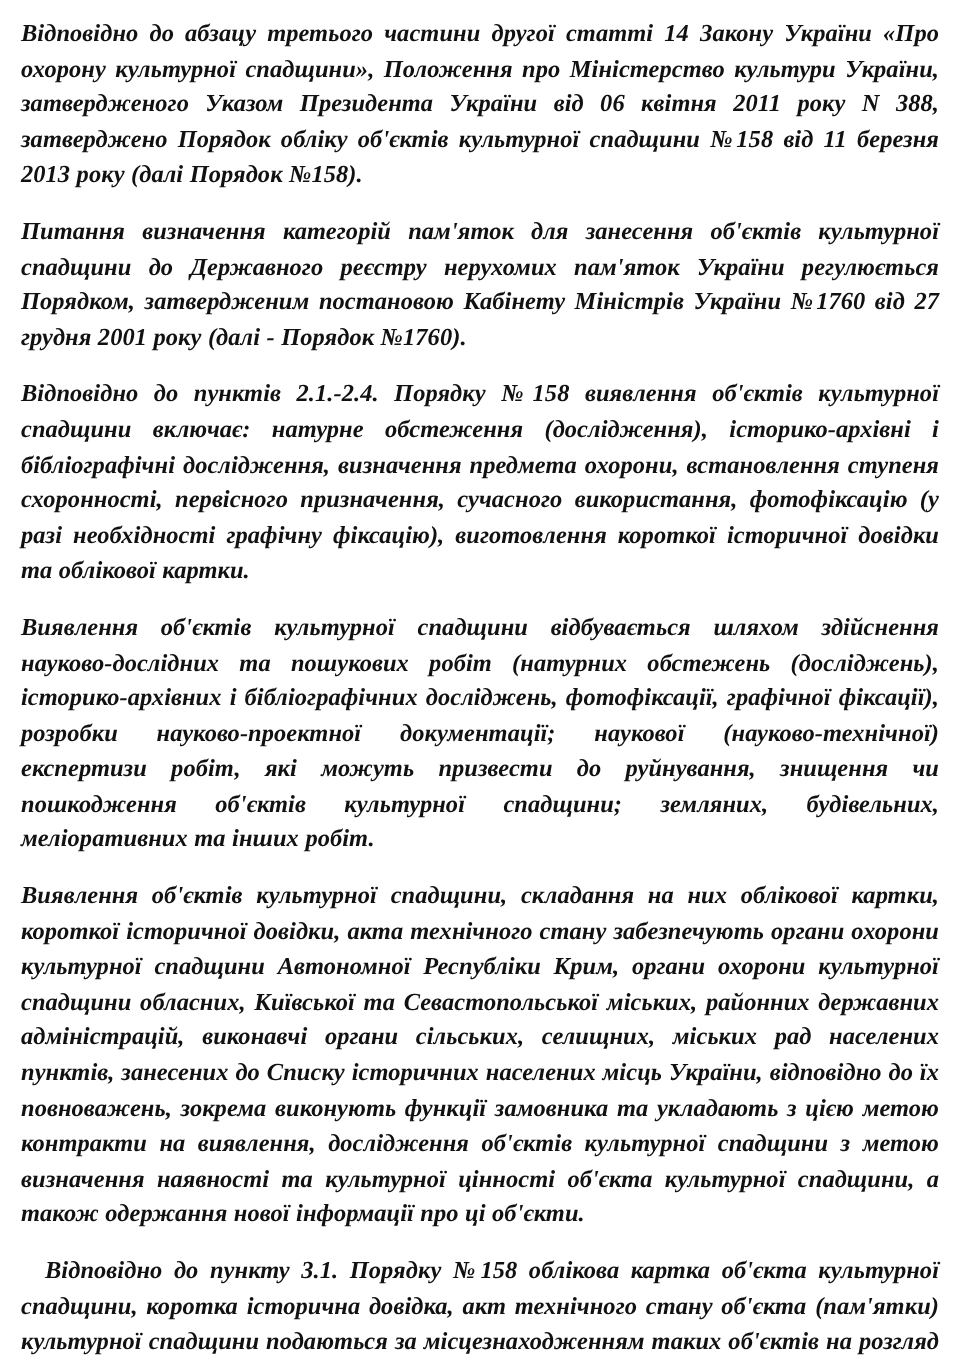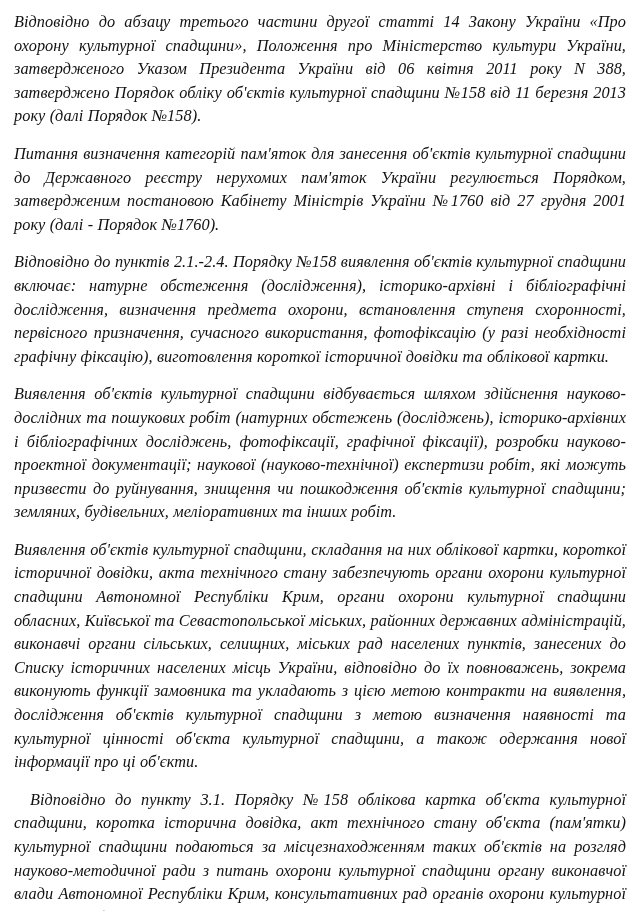--- a/index.html
+++ b/index.html
@@ -14,20 +14,21 @@
     overflow: hidden;
     font-family: "Liberation Serif", "DejaVu Serif", serif;
     color: #111111;
   }
   .page {
     box-sizing: border-box;
     width: 640px;
     height: 911px;
     background: #ffffff;
     padding: 10px 14px 0 14px;
+    font-weight: bold;
   }
   .doc-body {
     width: 612px;
   }
   p.para {
     margin: 0 0 14px 0;
     font-style: italic;
     font-size: 16.3px;
     line-height: 23.6px;
     text-align: justify;

